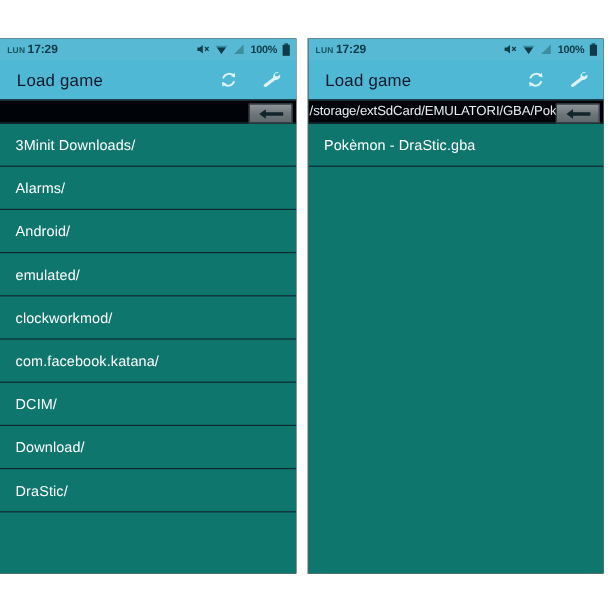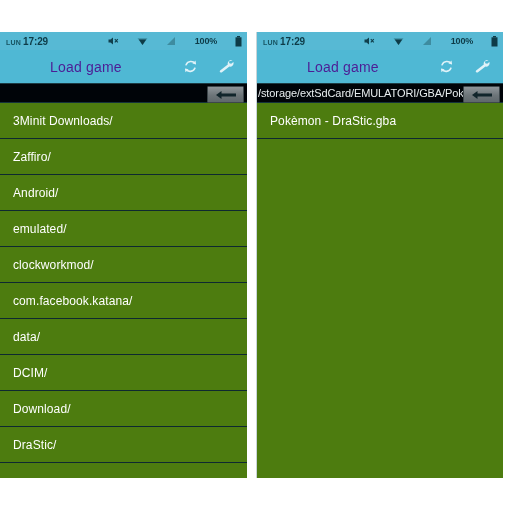--- a/index.html
+++ b/index.html
@@ -51,21 +51,21 @@
   .sb-time {
     font-size: 10px;
     color: #0e3b47;
     font-weight: bold;
     letter-spacing: -0.1px;
   }
   .sb-spacer { flex: 1 1 auto; }
   .sb-icons {
     display: flex;
     align-items: center;
-    gap: 18px;
+    gap: 4px;
   }
   .sb-icons svg { display: block; }
   .sb-batt-text {
     font-size: 9px;
     color: #0e3b47;
     font-weight: bold;
     letter-spacing: -0.2px;
     margin-left: 1px;
   }
 
@@ -73,24 +73,23 @@
   .appbar {
     height: 33px;
     background: #4fb8d4;
     display: flex;
     align-items: center;
     padding: 0 12px 0 14px;
     box-sizing: border-box;
   }
   .appbar-title {
     font-size: 14px;
-    color: #4c1d95;
+    color: #0f172a;
     flex: 1 1 auto;
     letter-spacing: 0.2px;
-    margin-left: 36px;
   }
   .appbar-actions {
     display: flex;
     align-items: center;
     gap: 18px;
   }
   .appbar-actions svg { display: block; }
 
   
   .pathbar {
@@ -122,21 +121,21 @@
     border: 1px solid #3d474b;
     border-radius: 1px;
     display: flex;
     align-items: center;
     justify-content: center;
   }
   .back-btn svg { display: block; }
 
   
   .filelist {
-    background: #4d7c0f;
+    background: #0f766e;
     height: 375px;
     overflow: hidden;
   }
   .file-row {
     height: 36px;
     display: flex;
     align-items: center;
     padding-left: 13px;
     border-bottom: 1px solid #0e2930;
     box-sizing: border-box;
@@ -214,36 +213,33 @@
             </svg>
         </span>
       </span>
     </div>
 
     <div class="filelist">
       <div class="file-row">
           <span class="file-name">3Minit Downloads/</span>
         </div>
       <div class="file-row">
-          <span class="file-name">Zaffiro/</span>
+          <span class="file-name">Alarms/</span>
         </div>
       <div class="file-row">
           <span class="file-name">Android/</span>
         </div>
       <div class="file-row">
           <span class="file-name">emulated/</span>
         </div>
       <div class="file-row">
           <span class="file-name">clockworkmod/</span>
         </div>
       <div class="file-row">
           <span class="file-name">com.facebook.katana/</span>
-        </div>
-      <div class="file-row">
-          <span class="file-name">data/</span>
         </div>
       <div class="file-row">
           <span class="file-name">DCIM/</span>
         </div>
       <div class="file-row">
           <span class="file-name">Download/</span>
         </div>
       <div class="file-row">
           <span class="file-name">DraStic/</span>
         </div>

